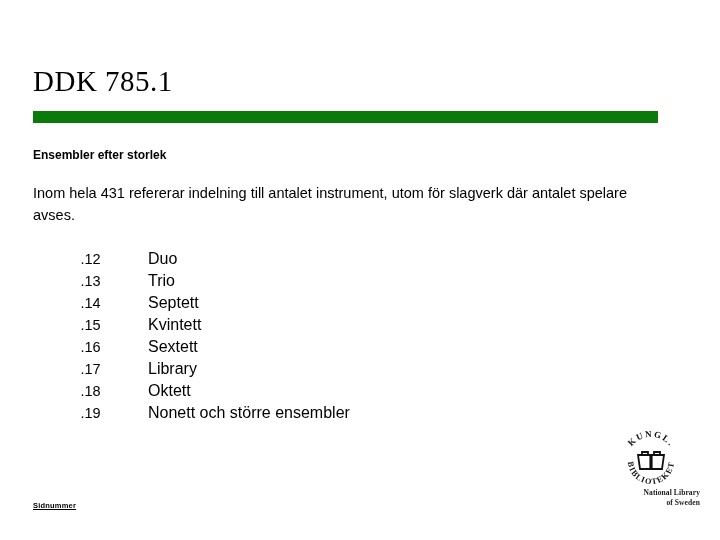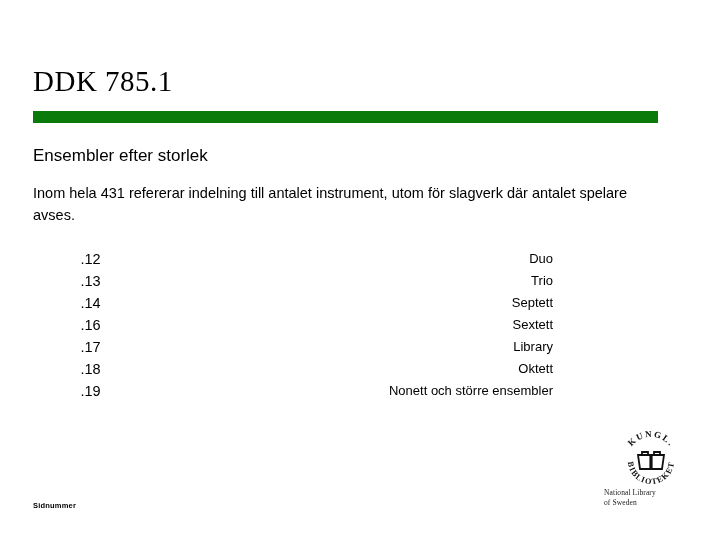--- a/index.html
+++ b/index.html
@@ -42,23 +42,23 @@
     width: 625px;
     height: 12px;
     background: #0a7a0a;
   }
 
   
   .subheading {
     position: absolute;
     left: 33px;
     top: 145px;
-    font-size: 17px;
+    font-size: 12px;
     line-height: 21px;
-    font-weight: normal;
+    font-weight: bold;
     color: #000000;
     white-space: nowrap;
   }
 
   
   .intro-paragraph {
     position: absolute;
     left: 33px;
     top: 182px;
     width: 608px;
@@ -80,39 +80,40 @@
     width: 115px;
     font-size: 14.5px;
     line-height: 22px;
     color: #000000;
     text-align: center;
     vertical-align: top;
     padding: 0;
     font-weight: normal;
   }
   .entry-label {
-    font-size: 13px;
+    font-size: 16px;
     line-height: 22px;
     color: #000000;
-    text-align: right;
+    text-align: left;
     vertical-align: top;
     padding: 0;
     font-weight: normal;
   }
 
   
   .footer-pagenumber {
     position: absolute;
     left: 33px;
     top: 501px;
     font-size: 7.5px;
     line-height: 10px;
     font-weight: bold;
     color: #000000;
     letter-spacing: 0.2px;
+    text-decoration: underline;
   }
 
   
   .logo {
     position: absolute;
     left: 604px;
     top: 431px;
     width: 96px;
     height: 78px;
   }
@@ -121,25 +122,25 @@
     left: 14px;
     top: 0;
     width: 66px;
     height: 56px;
   }
   .logo-caption {
     position: absolute;
     left: 0;
     top: 57px;
     width: 96px;
-    text-align: left;
+    text-align: right;
     font-family: "Liberation Serif", "DejaVu Serif", serif;
     font-size: 7.5px;
     line-height: 9.5px;
-    font-weight: normal;
+    font-weight: bold;
     color: #1a1a1a;
     letter-spacing: 0.1px;
   }
   .logo-caption span { display: block; }
 </style>
 </head>
 <body>
 
 <div class="slide">
 
@@ -157,20 +158,24 @@
         <td class="entry-code">.12</td>
         <td class="entry-label">Duo</td>
       </tr>
       <tr class="entry-row">
         <td class="entry-code">.13</td>
         <td class="entry-label">Trio</td>
       </tr>
       <tr class="entry-row">
         <td class="entry-code">.14</td>
         <td class="entry-label">Septett</td>
+      </tr>
+      <tr class="entry-row">
+        <td class="entry-code">.15</td>
+        <td class="entry-label">Kvintett</td>
       </tr>
       <tr class="entry-row">
         <td class="entry-code">.16</td>
         <td class="entry-label">Sextett</td>
       </tr>
       <tr class="entry-row">
         <td class="entry-code">.17</td>
         <td class="entry-label">Library</td>
       </tr>
       <tr class="entry-row">

